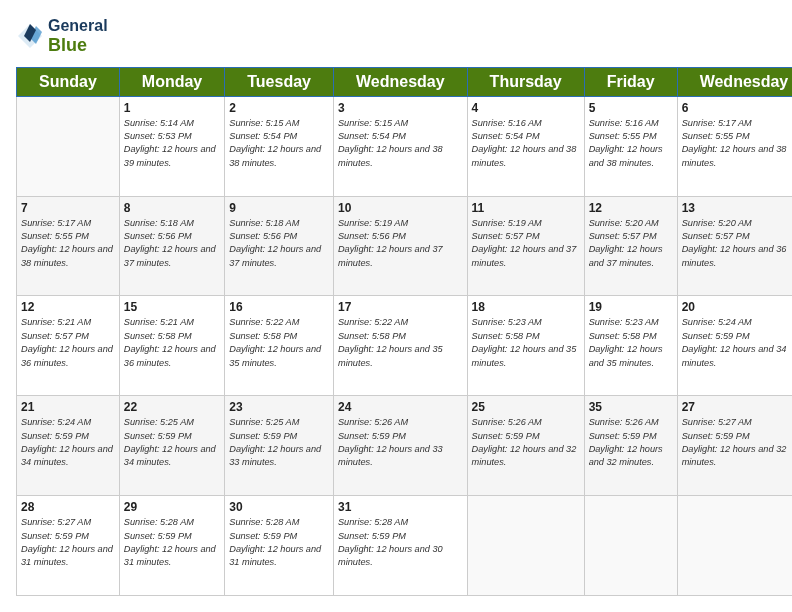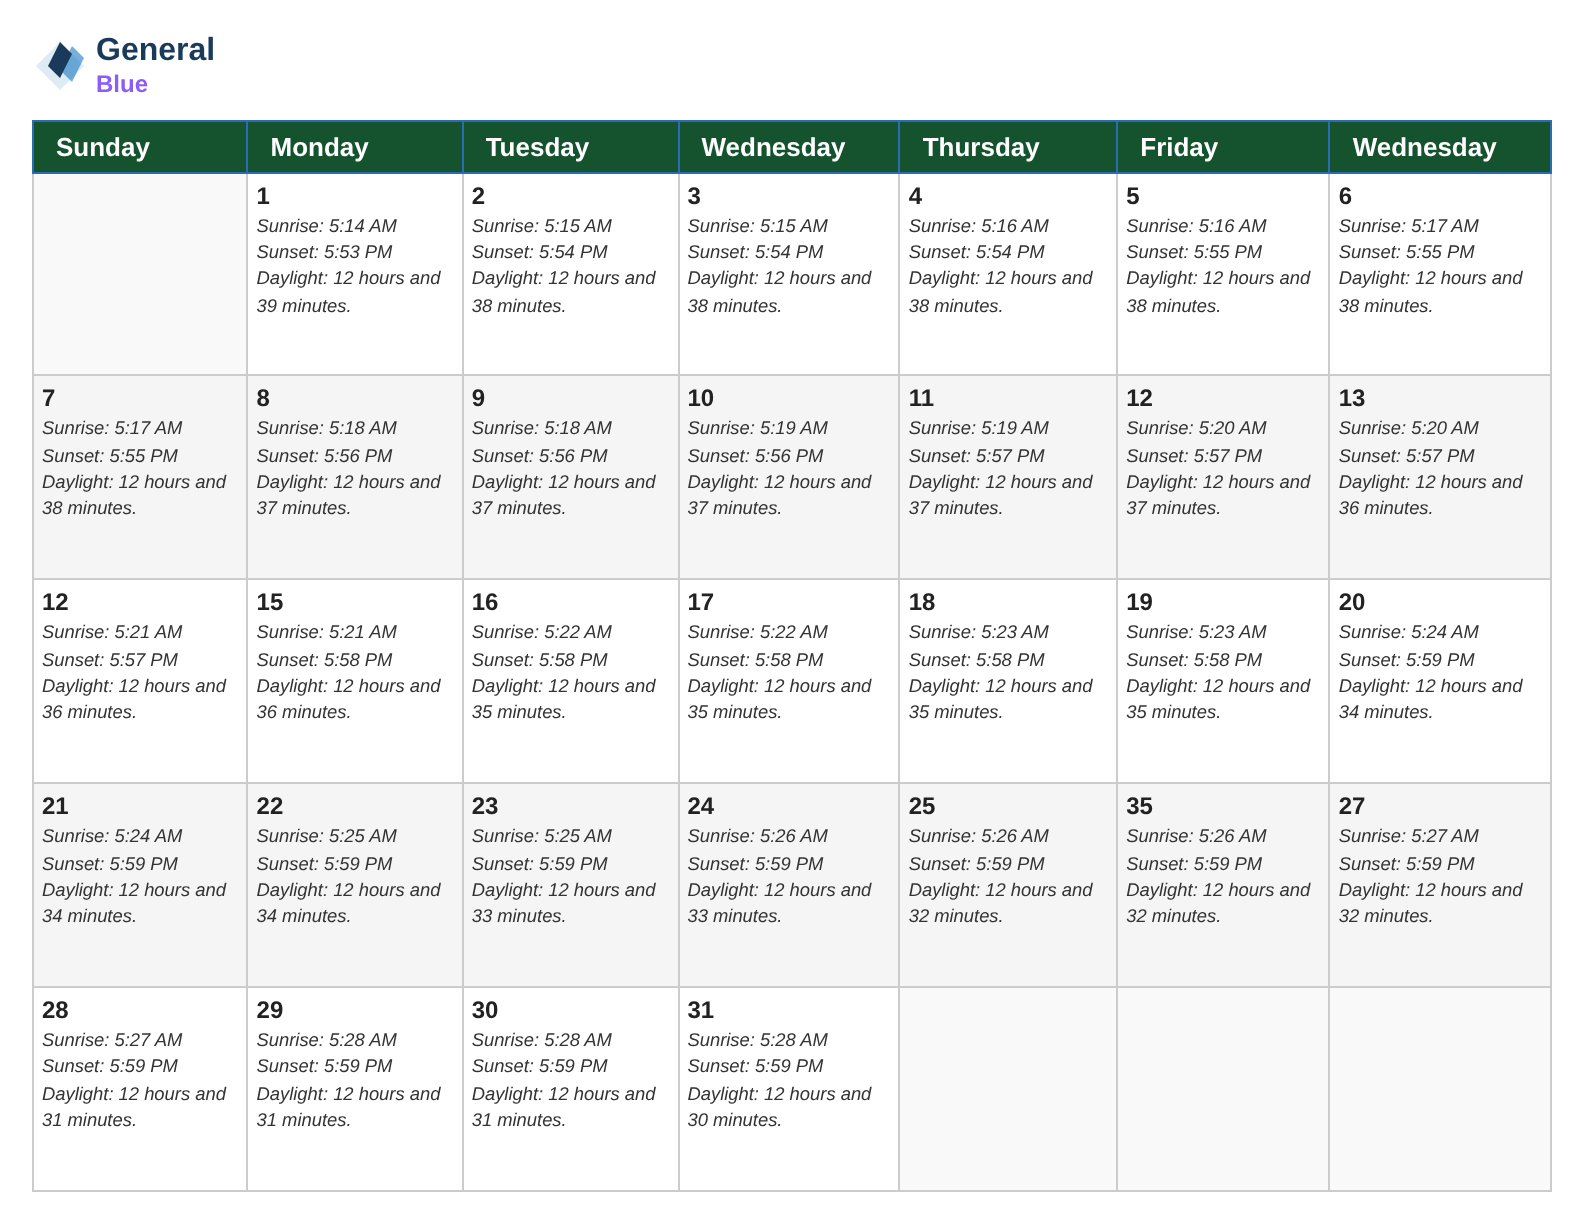--- a/index.html
+++ b/index.html
@@ -45,25 +45,25 @@
       font-size: 14px;
       color: #444;
     }
     .calendar-table {
       width: 100%;
       border-collapse: collapse;
       flex: 1;
       font-size: 10px;
     }
     .calendar-table thead tr th {
-      background: #14532d;
+      background: #4d7c0f;
       color: #fff;
       text-align: left;
-      padding: 5px 11px;
-      font-size: 13px;
+      padding: 5px 22px;
+      font-size: 16px;
       font-weight: bold;
       border: 1px solid #2a6db5;
     }
     .calendar-table tbody tr td {
       border: 1px solid #ccc;
       vertical-align: top;
       padding: 4px 4px;
       width: 113px;
       min-height: 70px;
       height: 86px;
@@ -101,21 +101,21 @@
 <div class="page">
   <div class="header">
     <div class="logo">
       <svg class="logo-icon" viewBox="0 0 28 28">
         <polygon points="14,2 26,14 14,26 2,14" fill="#1a7abf" opacity="0.15"></polygon>
         <polygon points="20,4 26,10 20,22 14,16" fill="#1a7abf" opacity="0.6"></polygon>
         <polygon points="14,2 20,8 14,20 8,14" fill="#1a3a5c"></polygon>
       </svg>
       <div>
         <div style="font-size:16px;font-weight:bold;color:#1a3a5c;line-height:1.2">General</div>
-        <div style="font-size:12px;font-weight:bold;color:#8b5cf6;line-height:1.2">Blue</div>
+        <div style="font-size:18px;font-weight:bold;color:#4d7c0f;line-height:1.2">Blue</div>
       </div>
     </div>
     <div class="title-block">
       <div class="month-title"></div>
       <div class="subtitle"></div>
     </div>
   </div>
 
   <table class="calendar-table">
     <thead>

